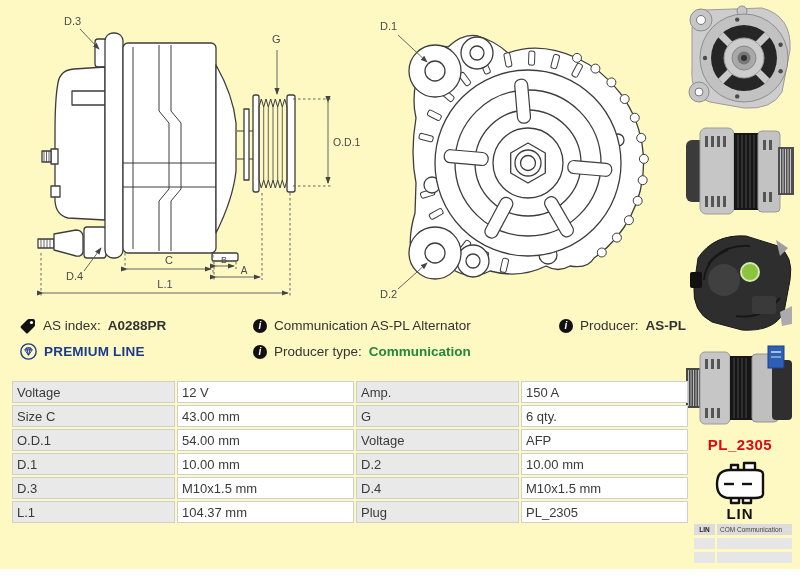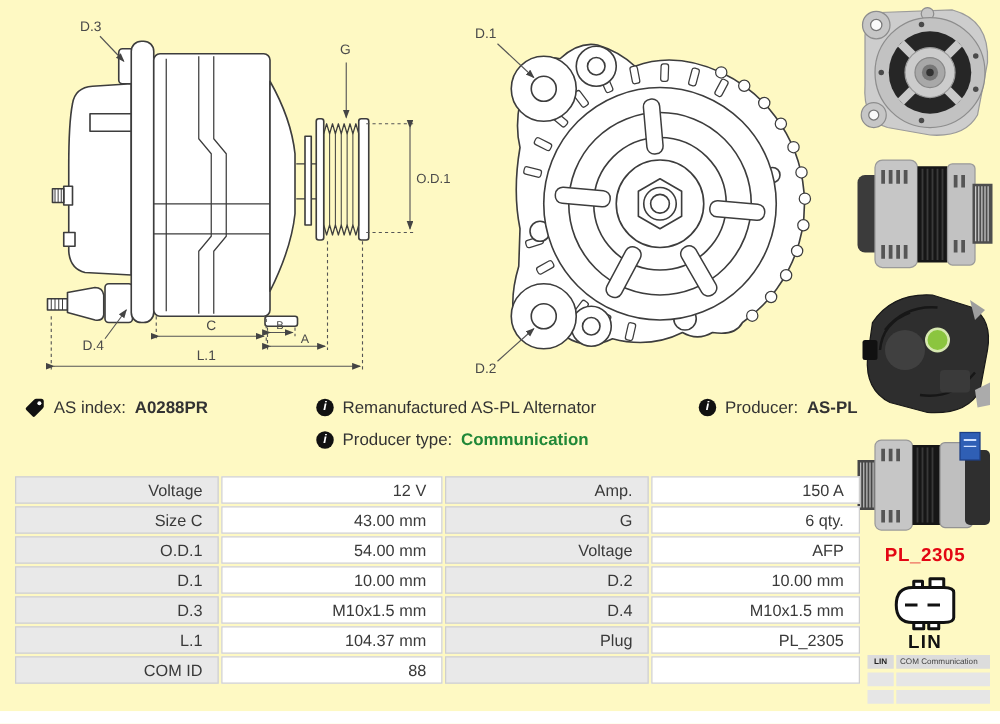--- a/index.html
+++ b/index.html
@@ -34,21 +34,21 @@
           font-size:10px;font-weight:bold;font-style:italic;text-align:center;line-height:14px;flex:0 0 auto;}
   .bold{font-weight:bold;}
   .premium{color:#1a3a8c;font-weight:bold;letter-spacing:.2px;}
   .green{color:#218838;font-weight:bold;}
   .logo-wrap{margin-top:0;}
 
   
   .spec-wrap{position:absolute;left:10px;top:379px;}
   table.spec{border-collapse:separate;border-spacing:2px;table-layout:fixed;width:680px;}
   table.spec td{box-sizing:border-box;border:1px solid #cfcfcf;height:22px;font-size:13px;color:#3a3a3a;
-                text-align:right;padding:0 12px 0 4px;overflow:hidden;white-space:nowrap;}
+                padding:0 28px 0 4px;overflow:hidden;white-space:nowrap;}
   td.lbl{background:#e9e9e9;}
   td.val{background:#ffffff;}
   col.c1,col.c3{width:163px;}
   col.c2{width:177px;}
   col.c4{width:167px;}
 </style>
 </head>
 <body>
 
 <div class="page">
@@ -348,26 +348,33 @@
 
   <div class="info-left">
     <div class="irow">
       <svg width="16" height="16" viewBox="0 0 16 16">
         <path d="M1,8 L7,2 Q8,1 9,1 L13,1 Q15,1 15,3 L15,7 Q15,8 14,9 L8,15 Q7,16 6,15 L1,10 Q0,9 1,8 Z" fill="#111"></path>
         <circle cx="11.5" cy="4.5" r="1.6" fill="#fff"></circle>
       </svg>
       <span>AS index:</span>
       <span class="bold">A0288PR</span>
     </div>
+    <div class="irow">
+      <svg width="17" height="17" viewBox="0 0 16 16">
+        <circle cx="8" cy="8" r="7.2" fill="none" stroke="#1a3a8c" stroke-width="1.3"></circle>
+        <path d="M4.5,6.5 L6,4.5 H10 L11.5,6.5 L8,11.5 Z M4.5,6.5 H11.5 M6.7,6.5 L8,11.5 L9.3,6.5 M6,4.5 L6.7,6.5 M8,4.5 L6.7,6.5 M8,4.5 L9.3,6.5 M10,4.5 L9.3,6.5" fill="none" stroke="#1a3a8c" stroke-width=".9"></path>
+      </svg>
+      <span class="premium">PREMIUM LINE</span>
+    </div>
   </div>
 
   <div class="info-mid">
     <div class="irow">
       <span class="info-i">i</span>
-      <span>Remanufactured AS-PL Alternator</span>
+      <span>Communication AS-PL Alternator</span>
     </div>
     <div class="irow">
       <span class="info-i">i</span>
       <span>Producer type:</span>
       <span class="green">Communication</span>
     </div>
   </div>
 
   <div class="info-right">
     <div class="irow">
@@ -415,23 +422,17 @@
           <td class="val">M10x1.5 mm</td>
           <td class="lbl">D.4</td>
           <td class="val">M10x1.5 mm</td>
         </tr>
         <tr>
           <td class="lbl">L.1</td>
           <td class="val">104.37 mm</td>
           <td class="lbl">Plug</td>
           <td class="val">PL_2305</td>
         </tr>
-        <tr>
-          <td class="lbl">COM ID</td>
-          <td class="val">88</td>
-          <td class="lbl"></td>
-          <td class="val"></td>
-        </tr>
       </tbody>
     </table>
   </div>
 
 </div>
 
 </body></html>

